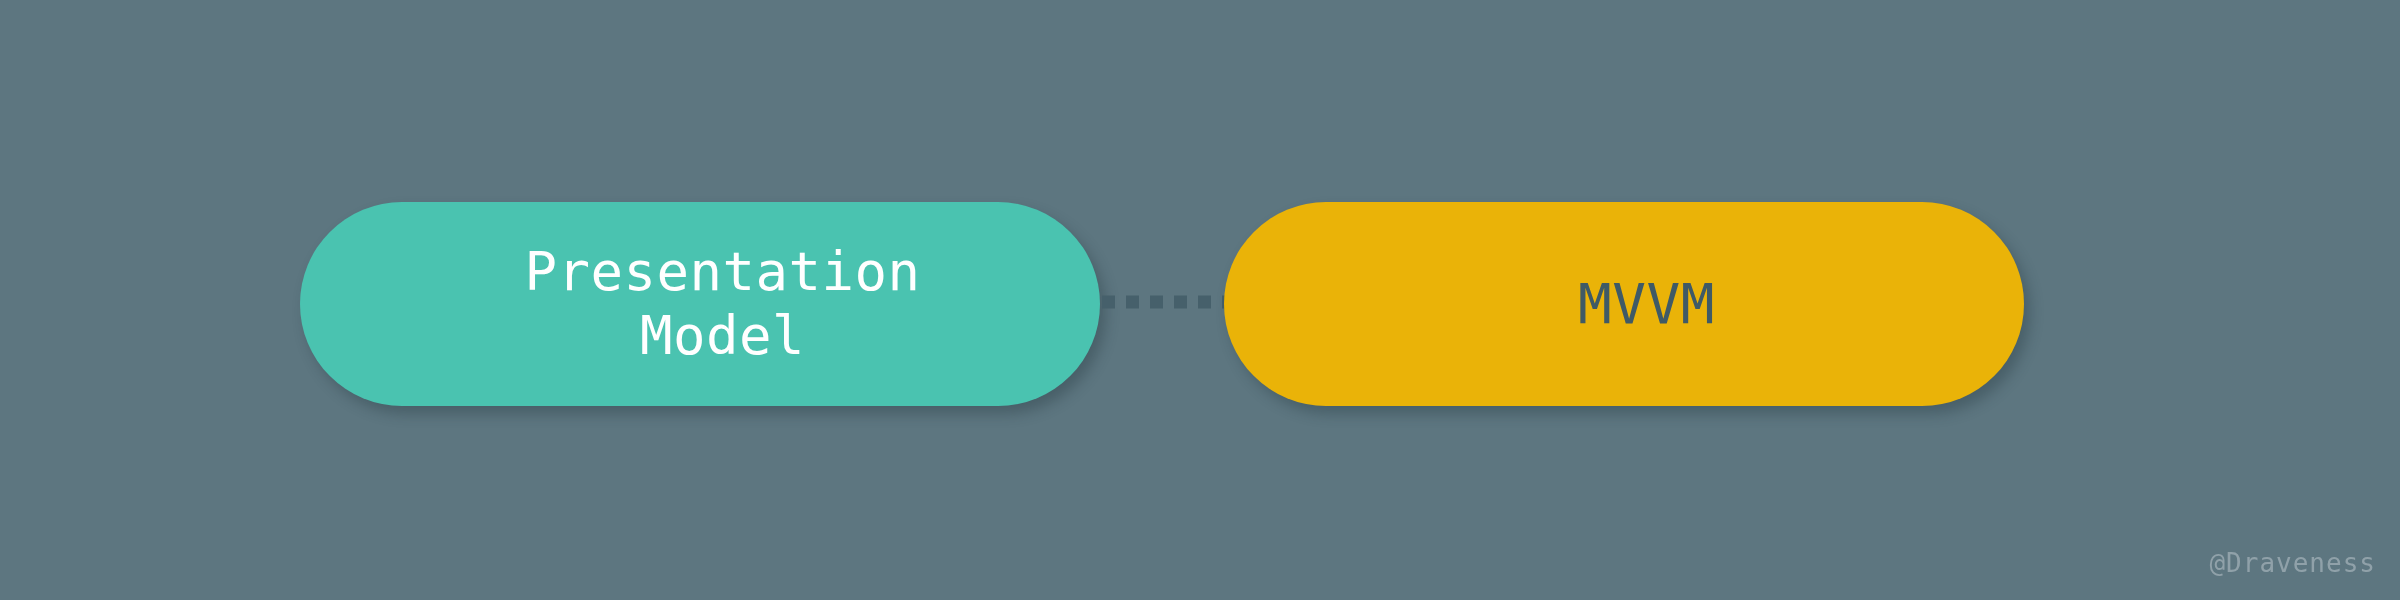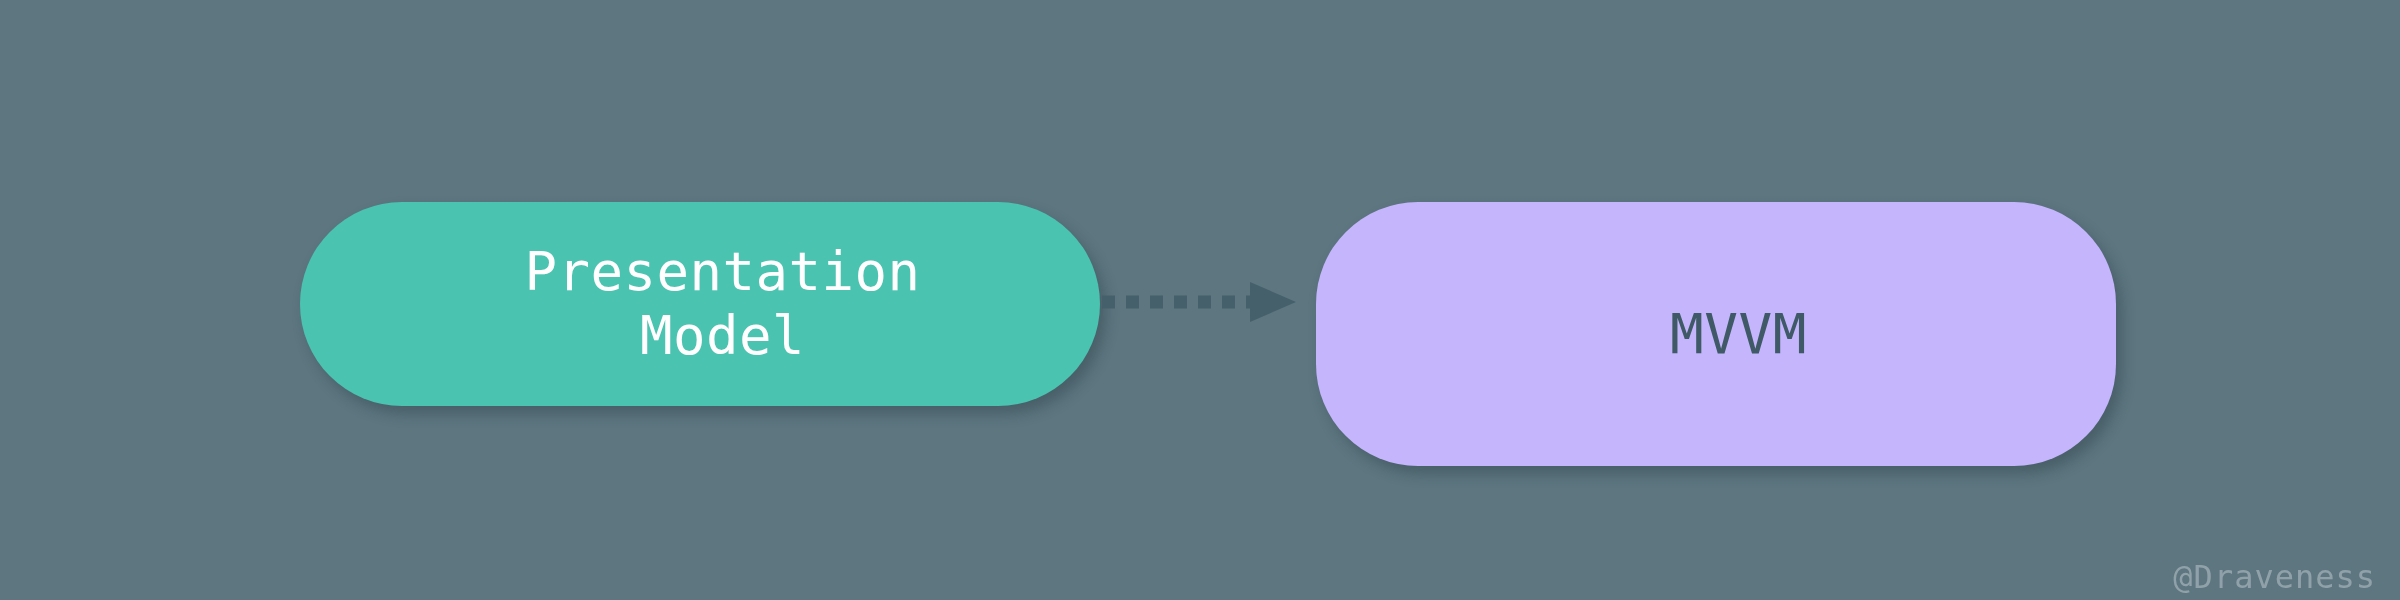--- a/index.html
+++ b/index.html
@@ -46,47 +46,47 @@
     top: 202px;
     width: 800px;
     height: 204px;
     background: #4ac3b0;
   }
   #node-presentation-model .node-label {
     color: #ffffff;
   }
 
   #node-mvvm {
-    left: 1316px;
+    left: 1224px;
     top: 202px;
     width: 800px;
-    height: 264px;
-    background: #c4b5fd;
+    height: 204px;
+    background: #eab308;
   }
   #node-mvvm .node-label {
     color: #3f5a66;
     font-size: 56px;
   }
 
   
   #connector {
     position: absolute;
     left: 1100px;
     top: 272px;
     width: 206px;
     height: 60px;
   }
 
   
   #watermark {
     position: absolute;
     right: 24px;
-    bottom: 4px;
+    bottom: 22px;
     font-family: "DejaVu Sans Mono", monospace;
-    font-size: 32px;
+    font-size: 26px;
     letter-spacing: 1px;
     color: rgba(214, 222, 226, 0.42);
     user-select: none;
   }
 </style>
 </head>
 <body>
 
 <div id="canvas">
 

